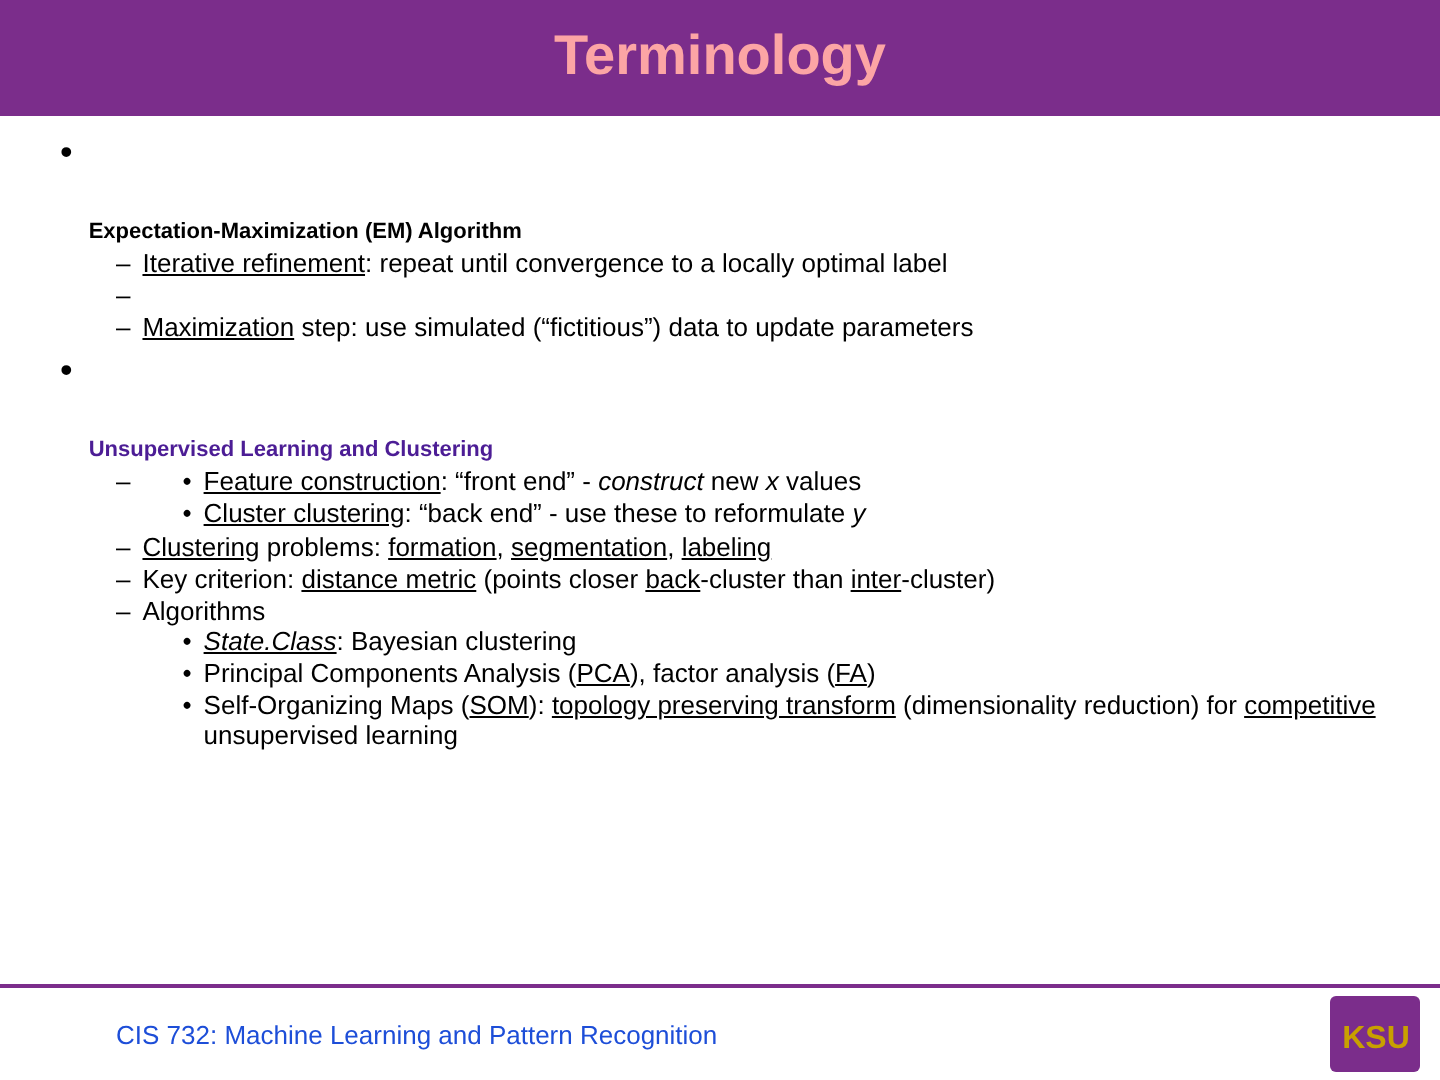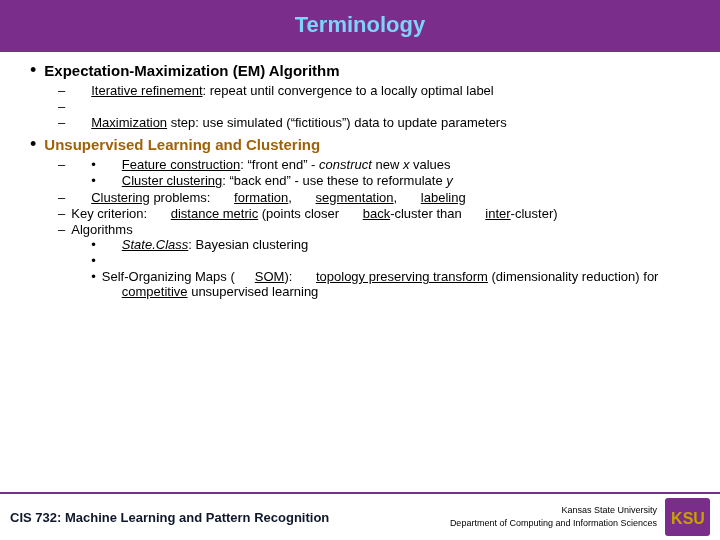--- a/index.html
+++ b/index.html
@@ -10,22 +10,22 @@
       background: #fff;
       overflow: hidden;
     }
     .header {
       background: #7b2d8b;
       width: 100%;
       padding: 12px 20px 14px;
       text-align: center;
     }
     .header-title {
-      color: #7dd3fc;
-      font-size: 22px;
+      color: #fca5a5;
+      font-size: 28px;
       font-weight: bold;
       margin-top: 44px;
     }
     .content {
       padding: 10px 30px 0 30px;
       font-size: 13px;
       color: #000;
     }
     .bullet-section {
       margin-bottom: 6px;
@@ -36,26 +36,27 @@
       margin-bottom: 2px;
     }
     .bullet-dot {
       font-size: 18px;
       color: #000;
       margin-right: 8px;
       margin-top: -2px;
       flex-shrink: 0;
     }
     .main-bullet-text {
-      font-size: 15px;
+      font-size: 11px;
       font-weight: bold;
       color: #000;
+      margin-top: 42px;
     }
     .main-bullet-text.blue {
-      color: #a16207;
+      color: #4c1d95;
     }
     .sub-items {
       margin-left: 28px;
     }
     .sub-item {
       display: flex;
       align-items: flex-start;
       margin-bottom: 1px;
       font-size: 13px;
     }
@@ -69,37 +70,38 @@
     .sub-sub-item {
       display: flex;
       align-items: flex-start;
       margin-bottom: 1px;
       font-size: 13px;
     }
     .small-dot {
       margin-right: 6px;
       flex-shrink: 0;
     }
-    u { text-decoration: underline; margin-left: 20px; }
+    u { text-decoration: underline; }
     em { font-style: italic; }
     .footer {
       position: absolute;
       bottom: 0;
       left: 0;
       right: 0;
       border-top: 2px solid #7b2d8b;
       display: flex;
       align-items: center;
       justify-content: space-between;
       padding: 4px 10px 4px 10px;
     }
     .footer-left {
       font-size: 13px;
-      font-weight: bold;
-      color: #0f172a;
+      font-weight: normal;
+      color: #1d4ed8;
+      margin-left: 48px;
     }
     .footer-right {
       display: flex;
       align-items: center;
       gap: 8px;
     }
     .footer-right-text {
       font-size: 9px;
       color: #000;
       text-align: right;
@@ -178,39 +180,36 @@
         <span class="dash">–</span>
         <div>
           <span>Algorithms</span>
           <div class="sub-sub-items">
             <div class="sub-sub-item">
               <span class="small-dot">•</span>
               <span><u><em>State.Class</em></u>: Bayesian clustering</span>
             </div>
             <div class="sub-sub-item">
               <span class="small-dot">•</span>
+              <span>Principal Components Analysis (<u>PCA</u>), factor analysis (<u>FA</u>)</span>
             </div>
             <div class="sub-sub-item">
               <span class="small-dot">•</span>
               <span>Self-Organizing Maps (<u>SOM</u>): <u>topology preserving transform</u> (dimensionality reduction) for <u>competitive</u> unsupervised learning</span>
             </div>
           </div>
         </div>
       </div>
 
     </div>
   </div>
 </div>
 
 <div class="footer">
   <span class="footer-left">CIS 732: Machine Learning and Pattern Recognition</span>
   <div class="footer-right">
-    <div class="footer-right-text">
-      <span>Kansas State University</span><br>
-      <span>Department of Computing and Information Sciences</span>
-    </div>
 
     <svg class="ksu-logo" viewBox="0 0 45 38" xmlns="http://www.w3.org/2000/svg">
       <rect width="45" height="38" fill="#7b2d8b" rx="3"></rect>
       <text x="23" y="26" font-family="Arial" font-weight="bold" font-size="16" fill="#c8a000" text-anchor="middle">KSU</text>
     </svg>
   </div>
 </div>
 
 </body></html>

